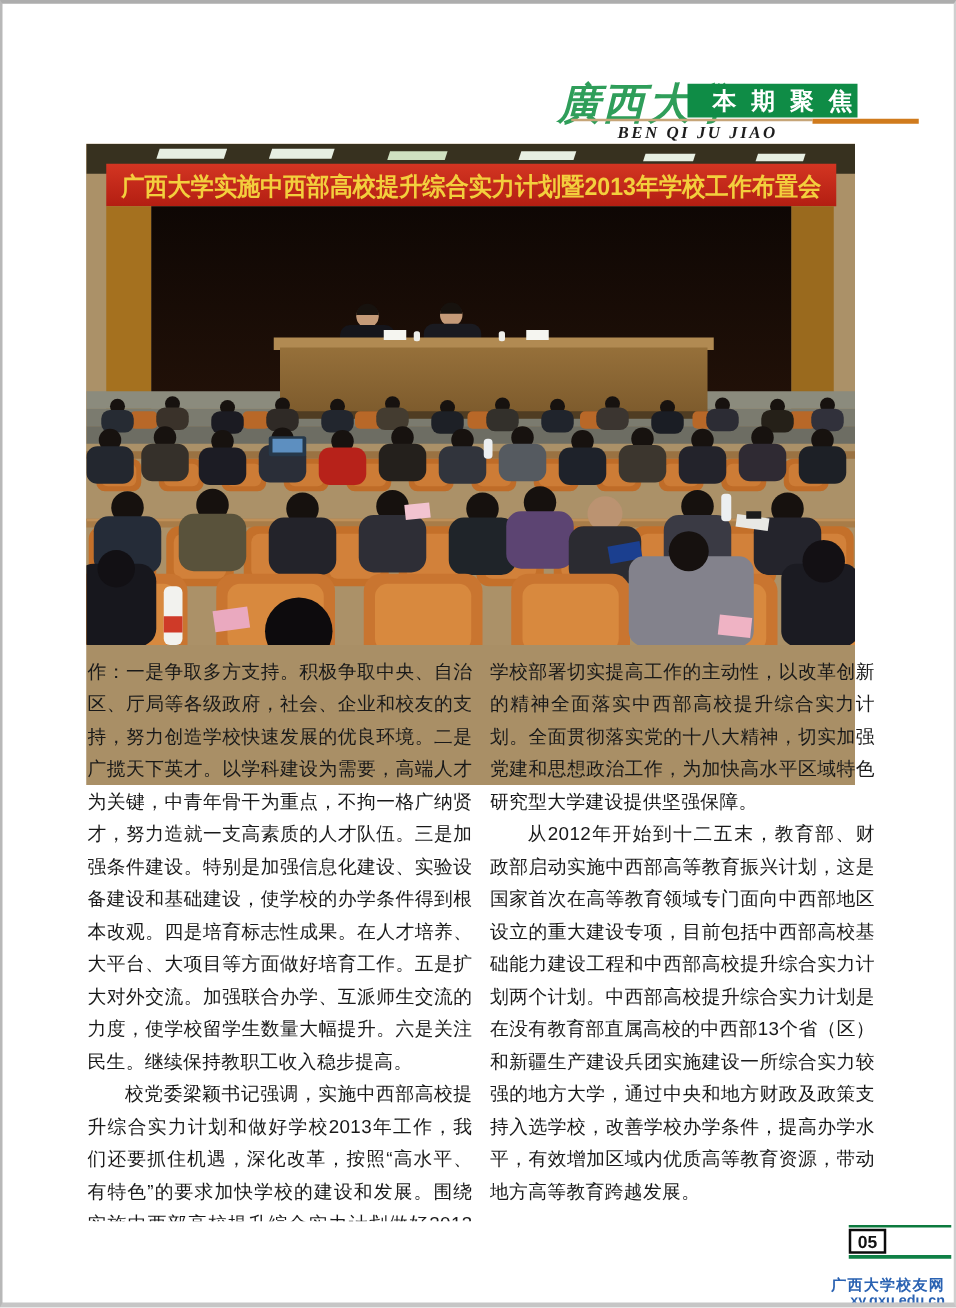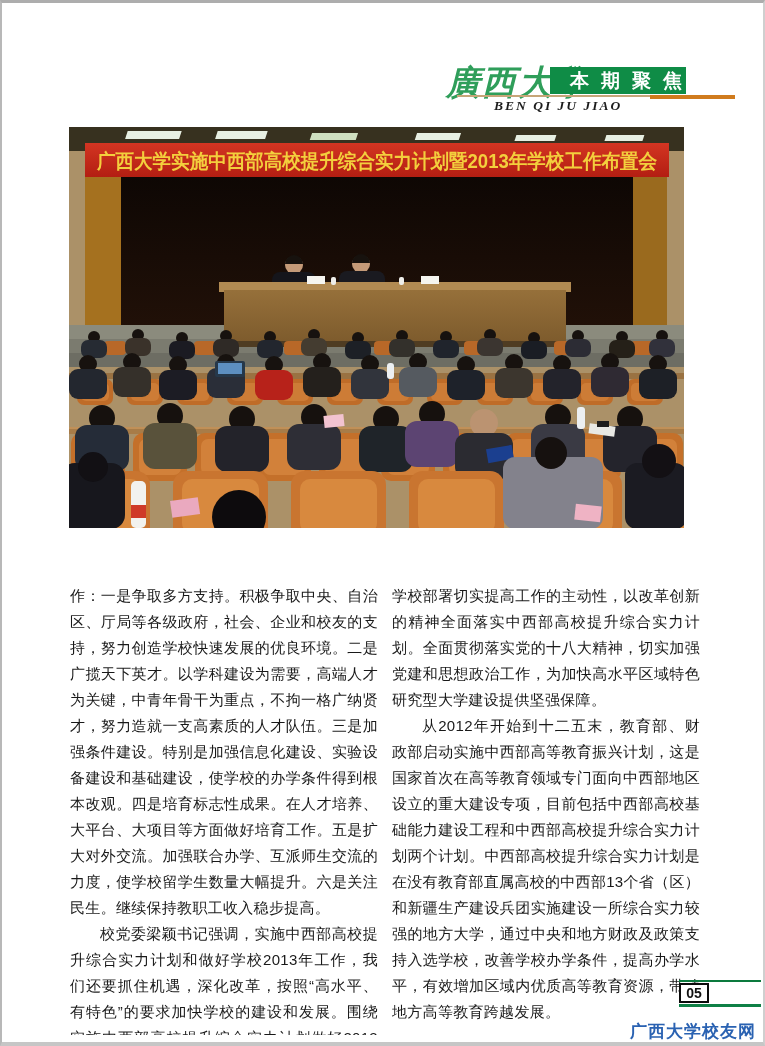--- a/index.html
+++ b/index.html
@@ -23,43 +23,43 @@
     box-sizing:border-box; white-space:nowrap; overflow:hidden;
   }
   .tan-line{position:absolute; left:455px; top:92px; width:193px; height:2px; background:#c6a578;}
   .orange-line{position:absolute; left:648px; top:92px; width:85px; height:4px; background:#d07b1d;}
   .pinyin{
     position:absolute; left:492px; top:95px;
     font-family:"Liberation Serif", serif; font-style:italic; font-weight:bold;
     font-size:13.5px; letter-spacing:2px; color:#1c1c1c; white-space:nowrap;
   }
   
-  .photo{position:absolute; left:67px; top:124px; width:615px; height:401px; overflow:hidden; background:#a98f66;}
+  .photo{position:absolute; left:67px; top:112px; width:615px; height:513px; overflow:hidden; background:#a98f66;}
   .photo svg{display:block;}
   
   .article{
-    position:absolute; left:68px; top:580px; width:630px; height:452px;
+    position:absolute; left:68px; top:522px; width:630px; height:452px;
     display:flex; gap:14px; overflow:hidden;
   }
   .col{width:308px; font-size:15px; line-height:26px; color:#191919;
        text-align:justify; letter-spacing:0.3px;}
   .col p{margin:0;}
   .col p.indent{text-indent:2em;}
   
   .pagemark{position:absolute; left:677px; right:2px; top:977px;}
   .pm-top{height:2px; background:#0c7a3e;}
   .pm-row{margin-top:1px; height:19px; display:flex;flex-direction:column;}
   .pm-num{width:30px; background:#fff; border:2px solid #0b0b0b; box-sizing:border-box;
           display:flex; align-items:center; justify-content:center;
           font-weight:bold; font-size:14px; color:#111;}
   .pm-fill{flex:1; background:#169a50;}
   .pm-bot{margin-top:2px; height:3px; background:#0f8046;}
   
   .site-footer{position:absolute; right:7px; top:1019px; text-align:right; color:#2a62b2; line-height:1.12;}
-  .site-name{font-size:17px; font-weight:bold; letter-spacing:1px;margin-left:35px;}
+  .site-name{font-size:12px; font-weight:bold; letter-spacing:1px;margin-left:35px;}
   .site-url{font-size:11.5px; font-weight:bold;}
 </style>
 </head>
 <body>
 
 <div class="page">
 
   <div class="calligraphy">廣西大學</div>
   <div class="section-box">本期聚焦</div>
   <div class="tan-line"></div>

